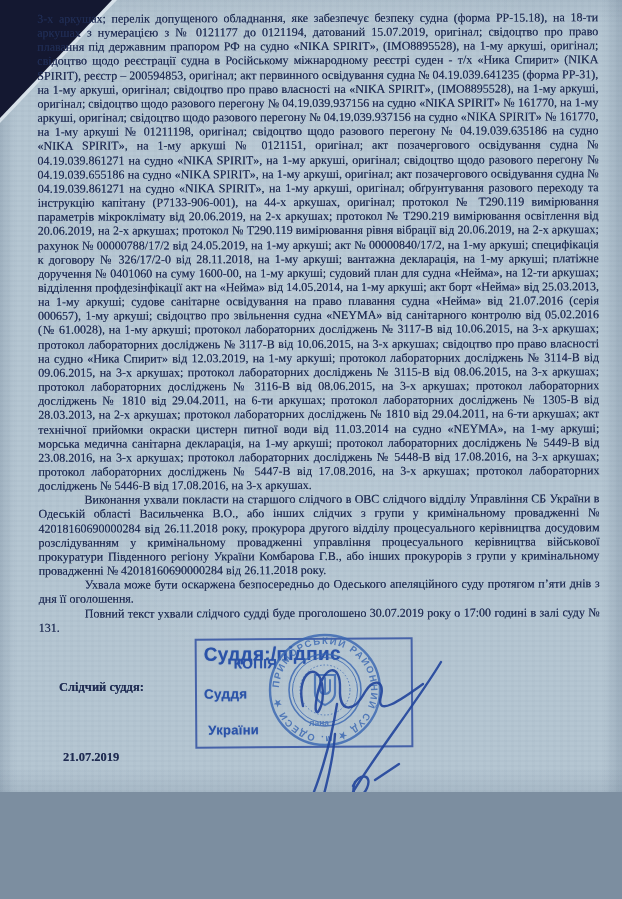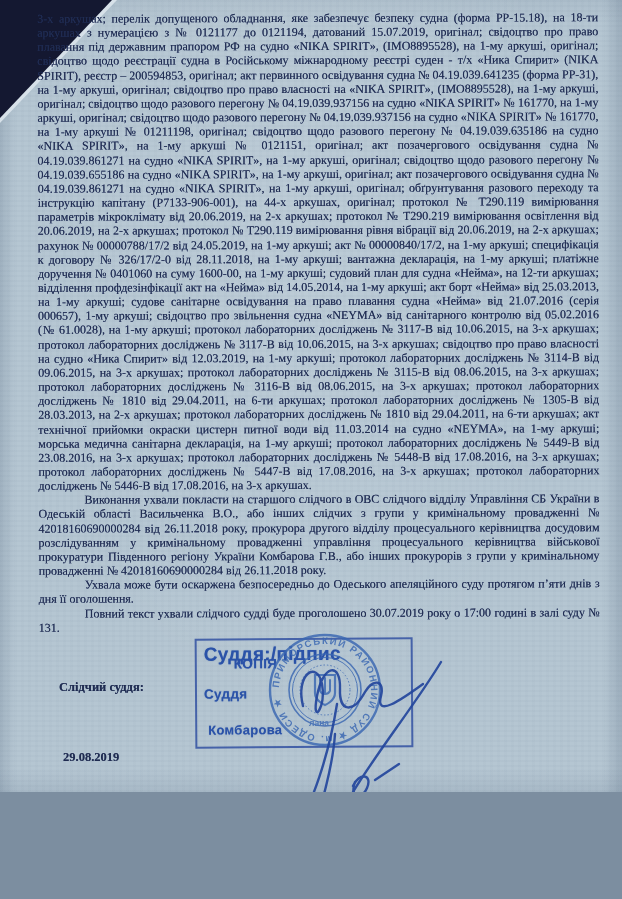--- a/index.html
+++ b/index.html
@@ -89,27 +89,27 @@
   <div class="corner-dark"></div>
 
   <div class="doc-text">
     <p>3-х аркушах; перелік допущеного обладнання, яке забезпечує безпеку судна (форма РР-15.18), на 18-ти аркушах з нумерацією з № 0121177 до 0121194, датований 15.07.2019, оригінал; свідоцтво про право плавання під державним прапором РФ на судно «NIKA SPIRIT», (ІМО8895528), на 1-му аркуші, оригінал; свідоцтво щодо реєстрації судна в Російському міжнародному реєстрі суден - т/х «Ника Спирит» (NIKA SPIRIT), реєстр – 200594853, оригінал; акт первинного освідування судна № 04.19.039.641235 (форма РР-31), на 1-му аркуші, оригінал; свідоцтво про право власності на «NIKA SPIRIT», (ІМО8895528), на 1-му аркуші, оригінал; свідоцтво щодо разового перегону № 04.19.039.937156 на судно «NIKA SPIRIT» № 161770, на 1-му аркуші, оригінал; свідоцтво щодо разового перегону № 04.19.039.937156 на судно «NIKA SPIRIT» № 161770, на 1-му аркуші № 01211198, оригінал; свідоцтво щодо разового перегону № 04.19.039.635186 на судно «NIKA SPIRIT», на 1-му аркуші № 0121151, оригінал; акт позачергового освідування судна № 04.19.039.861271 на судно «NIKA SPIRIT», на 1-му аркуші, оригінал; свідоцтво щодо разового перегону № 04.19.039.655186 на судно «NIKA SPIRIT», на 1-му аркуші, оригінал; акт позачергового освідування судна № 04.19.039.861271 на судно «NIKA SPIRIT», на 1-му аркуші, оригінал; обґрунтування разового переходу та інструкцію капітану (Р7133-906-001), на 44-х аркушах, оригінал; протокол № Т290.119 вимірювання параметрів мікроклімату від 20.06.2019, на 2-х аркушах; протокол № Т290.219 вимірювання освітлення від 20.06.2019, на 2-х аркушах; протокол № Т290.119 вимірювання рівня вібрації від 20.06.2019, на 2-х аркушах; рахунок № 00000788/17/2 від 24.05.2019, на 1-му аркуші; акт № 00000840/17/2, на 1-му аркуші; специфікація к договору № 326/17/2-0 від 28.11.2018, на 1-му аркуші; вантажна декларація, на 1-му аркуші; платіжне доручення № 0401060 на суму 1600-00, на 1-му аркуші; судовий план для судна «Нейма», на 12-ти аркушах; відділення профдезінфікації акт на «Нейма» від 14.05.2014, на 1-му аркуші; акт борт «Нейма» від 25.03.2013, на 1-му аркуші; судове санітарне освідування на право плавання судна «Нейма» від 21.07.2016 (серія 000657), 1-му аркуші; свідоцтво про звільнення судна «NEYMA» від санітарного контролю від 05.02.2016 (№ 61.0028), на 1-му аркуші; протокол лабораторних досліджень № 3117-В від 10.06.2015, на 3-х аркушах; протокол лабораторних досліджень № 3117-В від 10.06.2015, на 3-х аркушах; свідоцтво про право власності на судно «Ника Спирит» від 12.03.2019, на 1-му аркуші; протокол лабораторних досліджень № 3114-В від 09.06.2015, на 3-х аркушах; протокол лабораторних досліджень № 3115-В від 08.06.2015, на 3-х аркушах; протокол лабораторних досліджень № 3116-В від 08.06.2015, на 3-х аркушах; протокол лабораторних досліджень № 1810 від 29.04.2011, на 6-ти аркушах; протокол лабораторних досліджень № 1305-В від 28.03.2013, на 2-х аркушах; протокол лабораторних досліджень № 1810 від 29.04.2011, на 6-ти аркушах; акт технічної прийомки окраски цистерн питної води від 11.03.2014 на судно «NEYMA», на 1-му аркуші; морська медична санітарна декларація, на 1-му аркуші; протокол лабораторних досліджень № 5449-В від 23.08.2016, на 3-х аркушах; протокол лабораторних досліджень № 5448-В від 17.08.2016, на 3-х аркушах; протокол лабораторних досліджень № 5447-В від 17.08.2016, на 3-х аркушах; протокол лабораторних досліджень № 5446-В від 17.08.2016, на 3-х аркушах.</p>
     <p class="ind">Виконання ухвали покласти на старшого слідчого в ОВС слідчого відділу Управління СБ України в Одеській області Васильченка В.О., або інших слідчих з групи у кримінальному провадженні № 42018160690000284 від 26.11.2018 року, прокурора другого відділу процесуального керівництва досудовим розслідуванням у кримінальному провадженні управління процесуального керівництва військової прокуратури Південного регіону України Комбарова Г.В., або інших прокурорів з групи у кримінальному провадженні № 42018160690000284 від 26.11.2018 року.</p>
     <p class="ind">Ухвала може бути оскаржена безпосередньо до Одеського апеляційного суду протягом п’яти днів з дня її оголошення.</p>
     <p class="ind">Повний текст ухвали слідчого судді буде проголошено 30.07.2019 року о 17:00 годині в залі суду № 131.</p>
   </div>
 
   <div class="judge-label">Слідчий суддя:</div>
-  <div class="doc-date">29.08.2019</div>
+  <div class="doc-date">21.07.2019</div>
 
   <div class="stamp-box">
     <div class="l sb1">Суддя:/підпис</div>
     <div class="l sb2">КОПІЯ</div>
     <div class="l sb3">Суддя</div>
-    <div class="l sb4">Комбарова</div>
+    <div class="l sb4">України</div>
   </div>
 
   <svg class="seal-svg" width="130" height="130" viewBox="0 0 130 130">
     <defs>
       <path id="sealArc" d="M65,65 m-46,0 a46,46 0 1,1 92,0 a46,46 0 1,1 -92,0"></path>
     </defs>
     <circle cx="65" cy="65" r="55" fill="none" stroke="#3a67b2" stroke-width="2.4"></circle>
     <circle cx="65" cy="65" r="36" fill="none" stroke="#3a67b2" stroke-width="1.6"></circle>
     <circle cx="65" cy="65" r="32.5" fill="none" stroke="#3a67b2" stroke-width="1"></circle>
     <circle cx="65" cy="65" r="25" fill="none" stroke="#3a67b2" stroke-width="1" stroke-dasharray="1.5,2"></circle>

